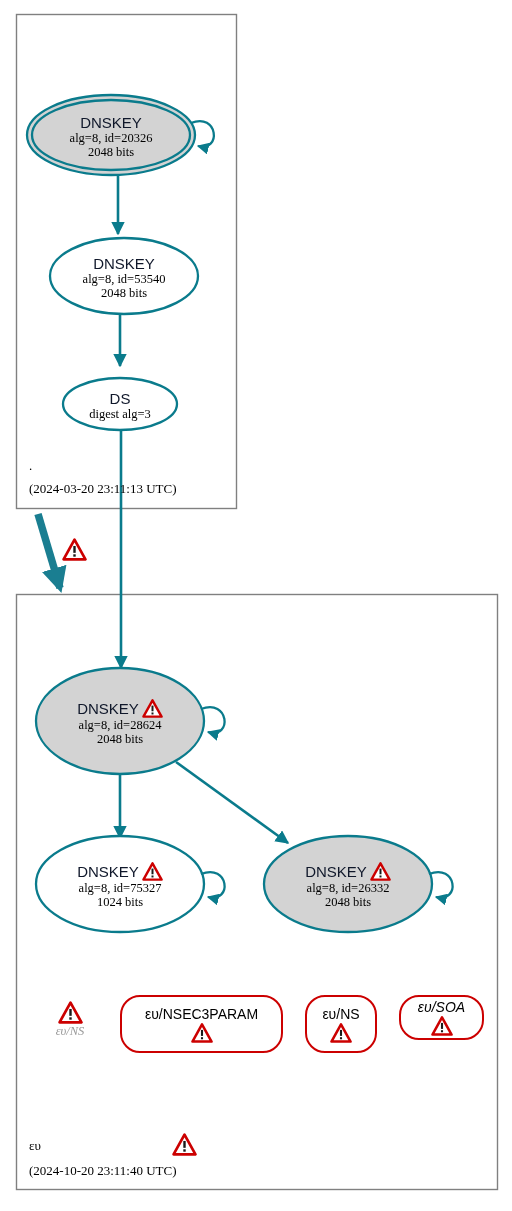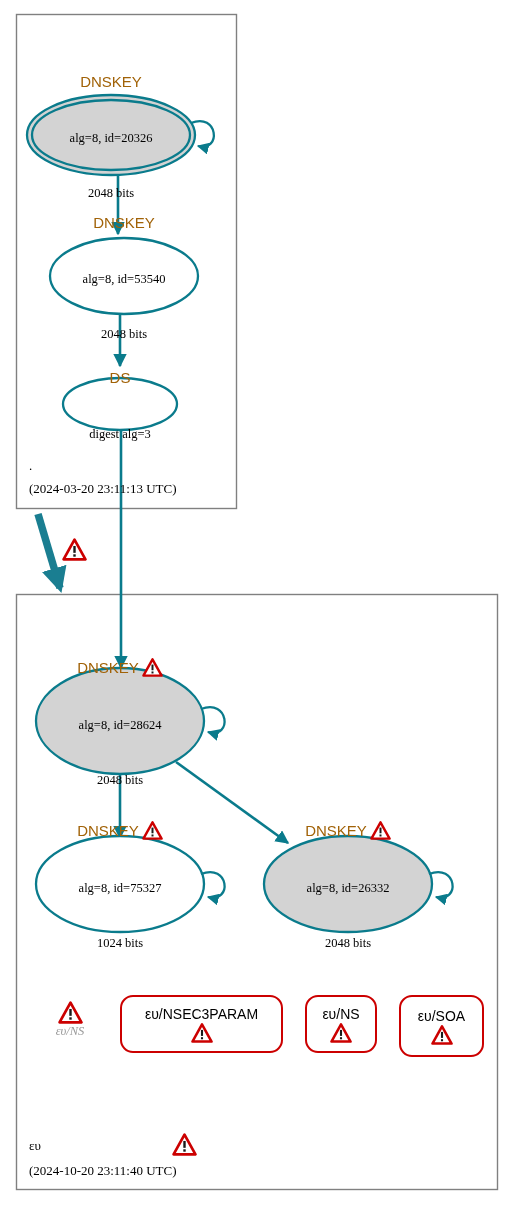--- a/index.html
+++ b/index.html
@@ -26,40 +26,39 @@
     display: flex;
     flex-direction: column;
     align-items: center;
     justify-content: center;
     text-align: center;
     box-sizing: border-box;
   }
   .node-title {
     font-family: "Liberation Sans", sans-serif;
     font-size: 15px;
-    color: #a16207;
+    color: #0f172a;
     line-height: 17px;
     white-space: nowrap;
     display: flex;
     align-items: center;
     justify-content: flex-start;
     gap: 3px;
   }
   .node-sub {
     font-family: "Liberation Serif", serif;
     font-size: 12.5px;
     color: #000000;
     line-height: 14px;
     white-space: nowrap;
-    margin-top: 41px;
   }
   .rrbox {
     position: absolute;
     border: 2px solid #cc0000;
-    border-radius: 13px;
+    border-radius: 20px;
     background: #ffffff;
     box-sizing: border-box;
     display: flex;
     flex-direction: column;
     align-items: center;
     justify-content: center;
     gap: 1px;
   }
   .rrbox-label {
     font-family: "Liberation Sans", sans-serif;
@@ -255,21 +254,21 @@
   <div class="rrbox-label">ευ/NS</div>
   <span class="warn">
     <svg width="22" height="20" viewBox="0 0 24 22" xmlns="http://www.w3.org/2000/svg">
       <path d="M12 1.6 L22.5 20.4 L1.5 20.4 Z" fill="#ffffff" stroke="#cc0000" stroke-width="2.8" stroke-linejoin="round"></path>
       <rect x="10.85" y="7.6" width="2.3" height="6.6" fill="#1a1a1a"></rect>
       <rect x="10.85" y="15.6" width="2.3" height="2.3" fill="#1a1a1a"></rect>
     </svg>
   </span>
 </div>
 
-<div class="rrbox" style="left:399px; top:995px; width:85px; height:62px;">
+<div class="rrbox" style="left:399px; top:995px; width:85px; height:45px;font-style:italic;">
   <div class="rrbox-label">ευ/SOA</div>
   <span class="warn">
     <svg width="22" height="20" viewBox="0 0 24 22" xmlns="http://www.w3.org/2000/svg">
       <path d="M12 1.6 L22.5 20.4 L1.5 20.4 Z" fill="#ffffff" stroke="#cc0000" stroke-width="2.8" stroke-linejoin="round"></path>
       <rect x="10.85" y="7.6" width="2.3" height="6.6" fill="#1a1a1a"></rect>
       <rect x="10.85" y="15.6" width="2.3" height="2.3" fill="#1a1a1a"></rect>
     </svg>
   </span>
 </div>
 

